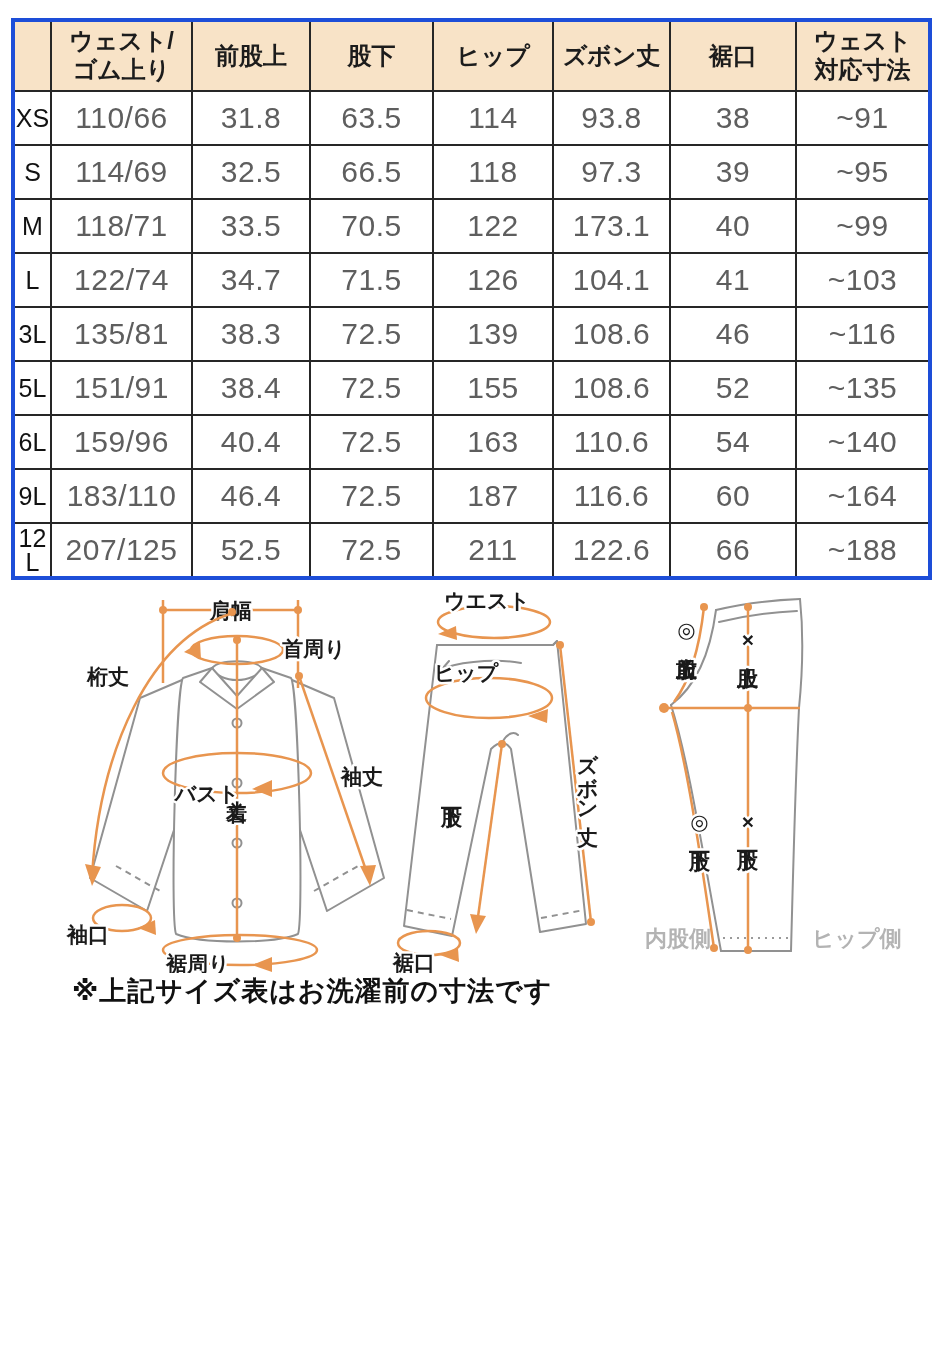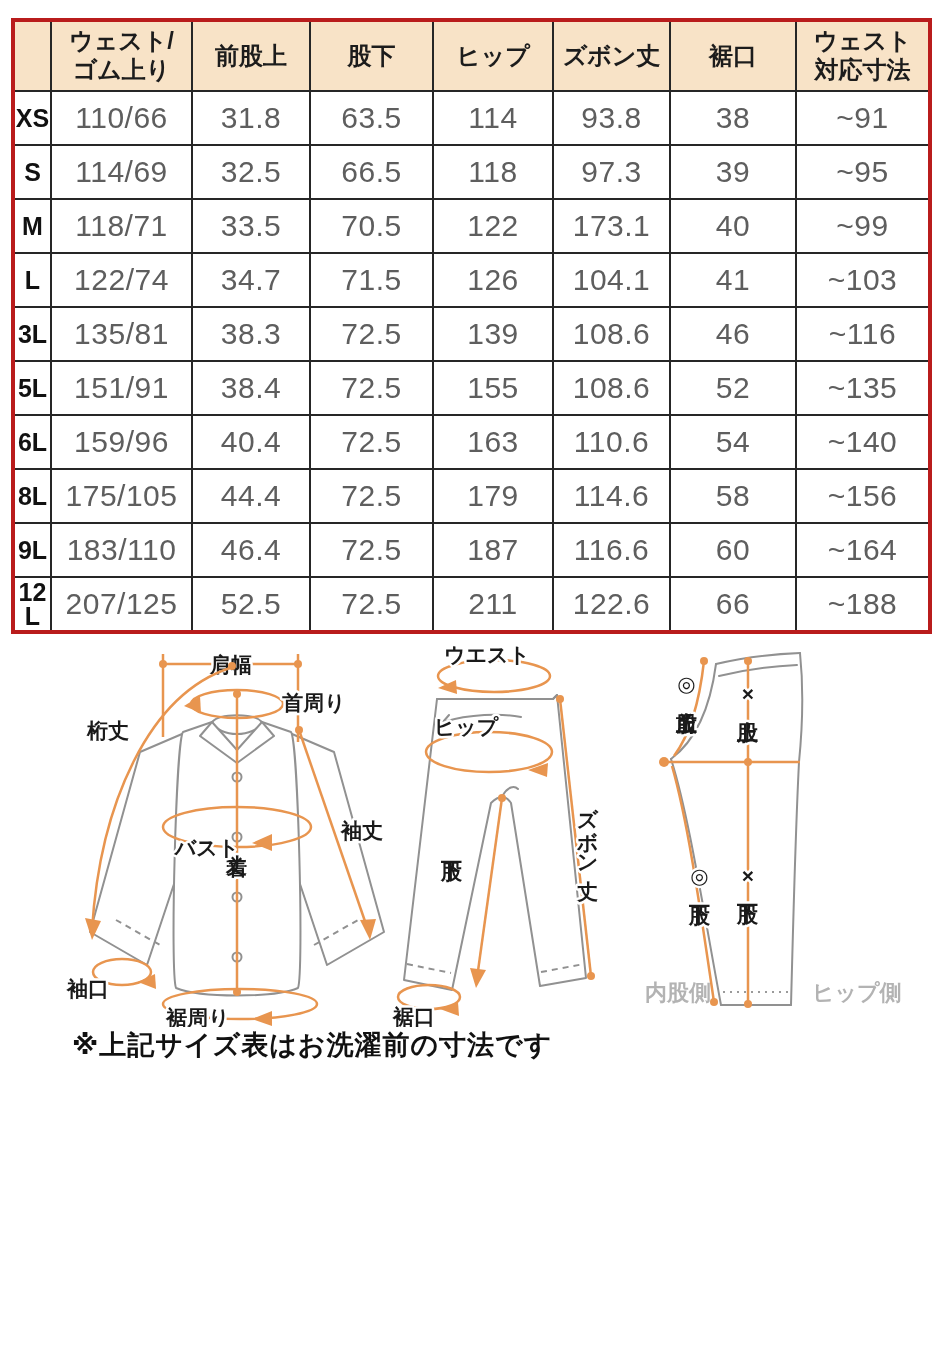--- a/index.html
+++ b/index.html
@@ -3,35 +3,35 @@
 <meta charset="utf-8">
 <style>
   html,body{margin:0;padding:0;}
   body{
     width:940px;height:1360px;background:#ffffff;overflow:hidden;
     font-family:"Liberation Sans","DejaVu Sans",sans-serif;
   }
   table.size-table{
     border-collapse:collapse;table-layout:fixed;
     width:917px;margin:18px 0 0 11px;
-    border:4px solid #b91c1c;
+    border:4px solid #1d4ed8;
   }
   table.size-table th{
     background:#f8e3c7;color:#1c1c1c;
     font-size:24px;font-weight:bold;line-height:1.2;
     white-space:pre-line;text-align:center;vertical-align:middle;
     border:2px solid #262626;height:64px;padding:2px 0;
   }
   table.size-table td{
     border:2px solid #262626;text-align:center;vertical-align:middle;
     height:52px;padding:0;
   }
   td.val{font-size:30px;color:#5e5e5e;letter-spacing:0.5px;}
   td.rowlabel{
-    font-size:25px;font-weight:bold;color:#111111;
+    font-size:25px;font-weight:normal;color:#111111;
     line-height:0.98;word-break:break-all;padding:0 1px;
   }
   .diagrams{display:block;margin-top:8px;}
   .note{
     font-size:27px;font-weight:bold;color:#111111;
     margin:0 16px 0 72px;letter-spacing:1px;
   }
   
   .lbl{
     font-family:"Liberation Sans","DejaVu Sans",sans-serif;
@@ -144,30 +144,20 @@
         <td class="rowlabel">6L</td>
         <td class="val">159/96</td>
         <td class="val">40.4</td>
         <td class="val">72.5</td>
         <td class="val">163</td>
         <td class="val">110.6</td>
         <td class="val">54</td>
         <td class="val">~140</td>
       </tr>
       <tr>
-        <td class="rowlabel">8L</td>
-        <td class="val">175/105</td>
-        <td class="val">44.4</td>
-        <td class="val">72.5</td>
-        <td class="val">179</td>
-        <td class="val">114.6</td>
-        <td class="val">58</td>
-        <td class="val">~156</td>
-      </tr>
-      <tr>
         <td class="rowlabel">9L</td>
         <td class="val">183/110</td>
         <td class="val">46.4</td>
         <td class="val">72.5</td>
         <td class="val">187</td>
         <td class="val">116.6</td>
         <td class="val">60</td>
         <td class="val">~164</td>
       </tr>
       <tr>

